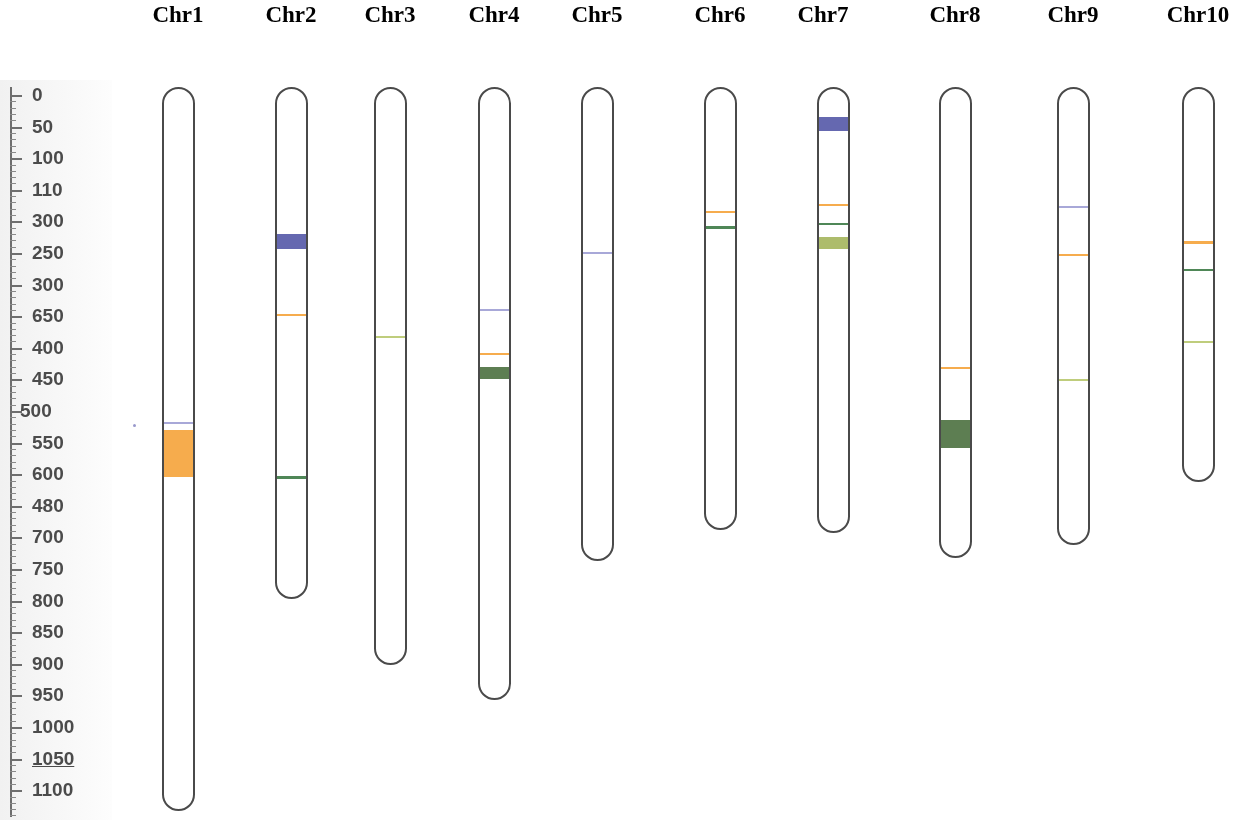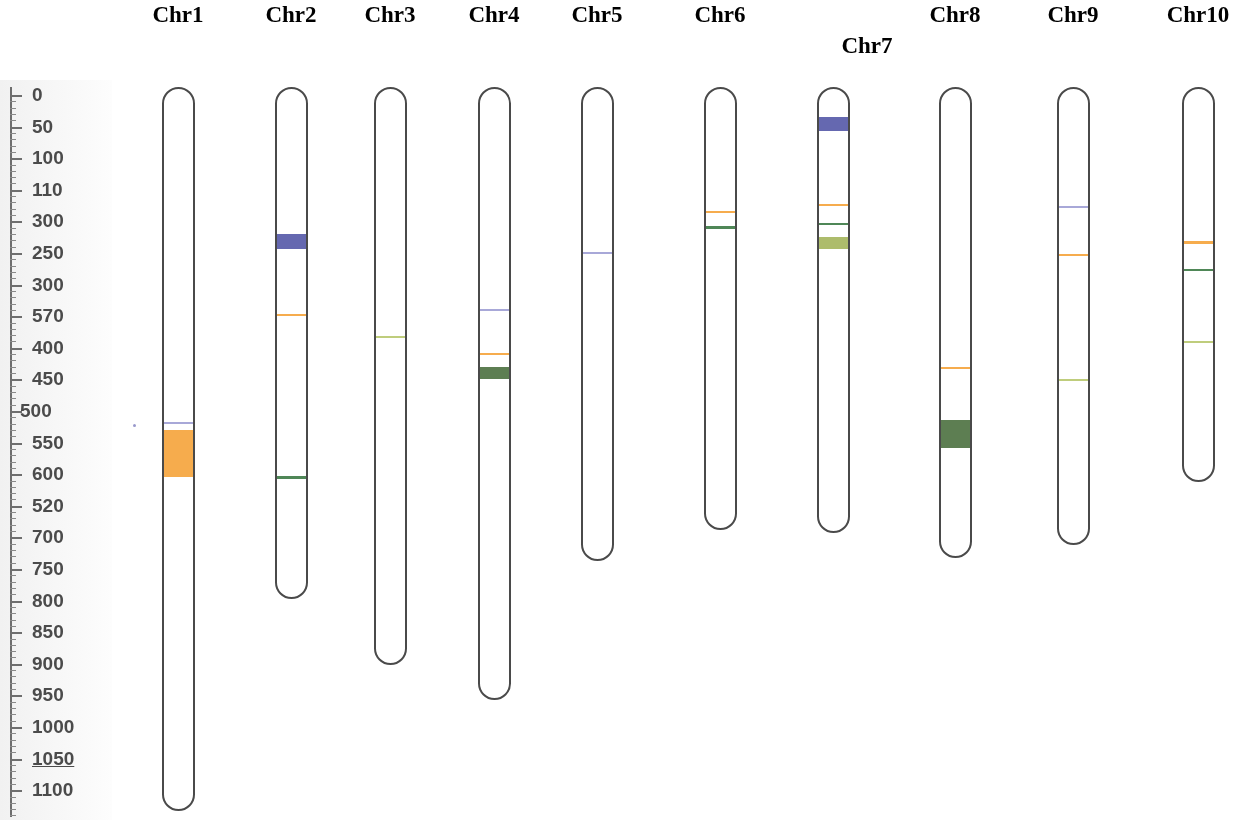--- a/index.html
+++ b/index.html
@@ -64,21 +64,21 @@
       <div class="tick minor" style="left: 10px; top: 265.64px; width: 6px;"></div>
       <div class="tick minor" style="left: 10px; top: 271.96px; width: 6px;"></div>
       <div class="tick minor" style="left: 10px; top: 278.28px; width: 6px;"></div>
       <div class="tick" style="left: 10px; top: 284.6px; width: 12px;"></div>
       <div class="tick-label" style="left: 32px; top: 274.6px;">300</div>
       <div class="tick minor" style="left: 10px; top: 290.92px; width: 6px;"></div>
       <div class="tick minor" style="left: 10px; top: 297.24px; width: 6px;"></div>
       <div class="tick minor" style="left: 10px; top: 303.56px; width: 6px;"></div>
       <div class="tick minor" style="left: 10px; top: 309.88px; width: 6px;"></div>
       <div class="tick" style="left: 10px; top: 316.2px; width: 12px;"></div>
-      <div class="tick-label" style="left: 32px; top: 306.2px;">570</div>
+      <div class="tick-label" style="left: 32px; top: 306.2px;">650</div>
       <div class="tick minor" style="left: 10px; top: 322.52px; width: 6px;"></div>
       <div class="tick minor" style="left: 10px; top: 328.84px; width: 6px;"></div>
       <div class="tick minor" style="left: 10px; top: 335.16px; width: 6px;"></div>
       <div class="tick minor" style="left: 10px; top: 341.48px; width: 6px;"></div>
       <div class="tick" style="left: 10px; top: 347.8px; width: 12px;"></div>
       <div class="tick-label" style="left: 32px; top: 337.8px;">400</div>
       <div class="tick minor" style="left: 10px; top: 354.12px; width: 6px;"></div>
       <div class="tick minor" style="left: 10px; top: 360.44px; width: 6px;"></div>
       <div class="tick minor" style="left: 10px; top: 366.76px; width: 6px;"></div>
       <div class="tick minor" style="left: 10px; top: 373.08px; width: 6px;"></div>
@@ -100,21 +100,21 @@
       <div class="tick minor" style="left: 10px; top: 455.24px; width: 6px;"></div>
       <div class="tick minor" style="left: 10px; top: 461.56px; width: 6px;"></div>
       <div class="tick minor" style="left: 10px; top: 467.88px; width: 6px;"></div>
       <div class="tick" style="left: 10px; top: 474.2px; width: 12px;"></div>
       <div class="tick-label" style="left: 32px; top: 464.2px;">600</div>
       <div class="tick minor" style="left: 10px; top: 480.52px; width: 6px;"></div>
       <div class="tick minor" style="left: 10px; top: 486.84px; width: 6px;"></div>
       <div class="tick minor" style="left: 10px; top: 493.16px; width: 6px;"></div>
       <div class="tick minor" style="left: 10px; top: 499.48px; width: 6px;"></div>
       <div class="tick" style="left: 10px; top: 505.8px; width: 12px;"></div>
-      <div class="tick-label" style="left: 32px; top: 495.8px;">520</div>
+      <div class="tick-label" style="left: 32px; top: 495.8px;">480</div>
       <div class="tick minor" style="left: 10px; top: 512.12px; width: 6px;"></div>
       <div class="tick minor" style="left: 10px; top: 518.44px; width: 6px;"></div>
       <div class="tick minor" style="left: 10px; top: 524.76px; width: 6px;"></div>
       <div class="tick minor" style="left: 10px; top: 531.08px; width: 6px;"></div>
       <div class="tick" style="left: 10px; top: 537.4px; width: 12px;"></div>
       <div class="tick-label" style="left: 32px; top: 527.4px;">700</div>
       <div class="tick minor" style="left: 10px; top: 543.72px; width: 6px;"></div>
       <div class="tick minor" style="left: 10px; top: 550.04px; width: 6px;"></div>
       <div class="tick minor" style="left: 10px; top: 556.36px; width: 6px;"></div>
       <div class="tick minor" style="left: 10px; top: 562.68px; width: 6px;"></div>
@@ -167,21 +167,21 @@
       <div class="tick minor" style="left: 10px; top: 809.16px; width: 6px;"></div>
       <div class="tick minor" style="left: 10px; top: 815.48px; width: 6px;"></div>
     </div>
   <div id="labels">
       <div class="chrom-label" style="left: 123px;">Chr1</div>
       <div class="chrom-label" style="left: 236px;">Chr2</div>
       <div class="chrom-label" style="left: 335px;">Chr3</div>
       <div class="chrom-label" style="left: 439px;">Chr4</div>
       <div class="chrom-label" style="left: 542px;">Chr5</div>
       <div class="chrom-label" style="left: 665px;">Chr6</div>
-      <div class="chrom-label" style="left: 812px; margin-top: 31px;">Chr7</div>
+      <div class="chrom-label" style="left: 768px;">Chr7</div>
       <div class="chrom-label" style="left: 900px;">Chr8</div>
       <div class="chrom-label" style="left: 1018px;">Chr9</div>
       <div class="chrom-label" style="left: 1143px;">Chr10</div>
     </div>
   <div id="chroms">
       <div class="chromosome" style="left: 161.5px; top: 87px; width: 33px; height: 723.84px;">
         <div class="band" style="top: 332.744px; height: 2.528px; background: rgb(168, 168, 216);"></div>
         <div class="band" style="top: 340.96px; height: 47.4px; background: rgb(246, 172, 77);"></div>
       </div>
       <div class="chromosome" style="left: 274.5px; top: 87px; width: 33px; height: 512.12px;">

